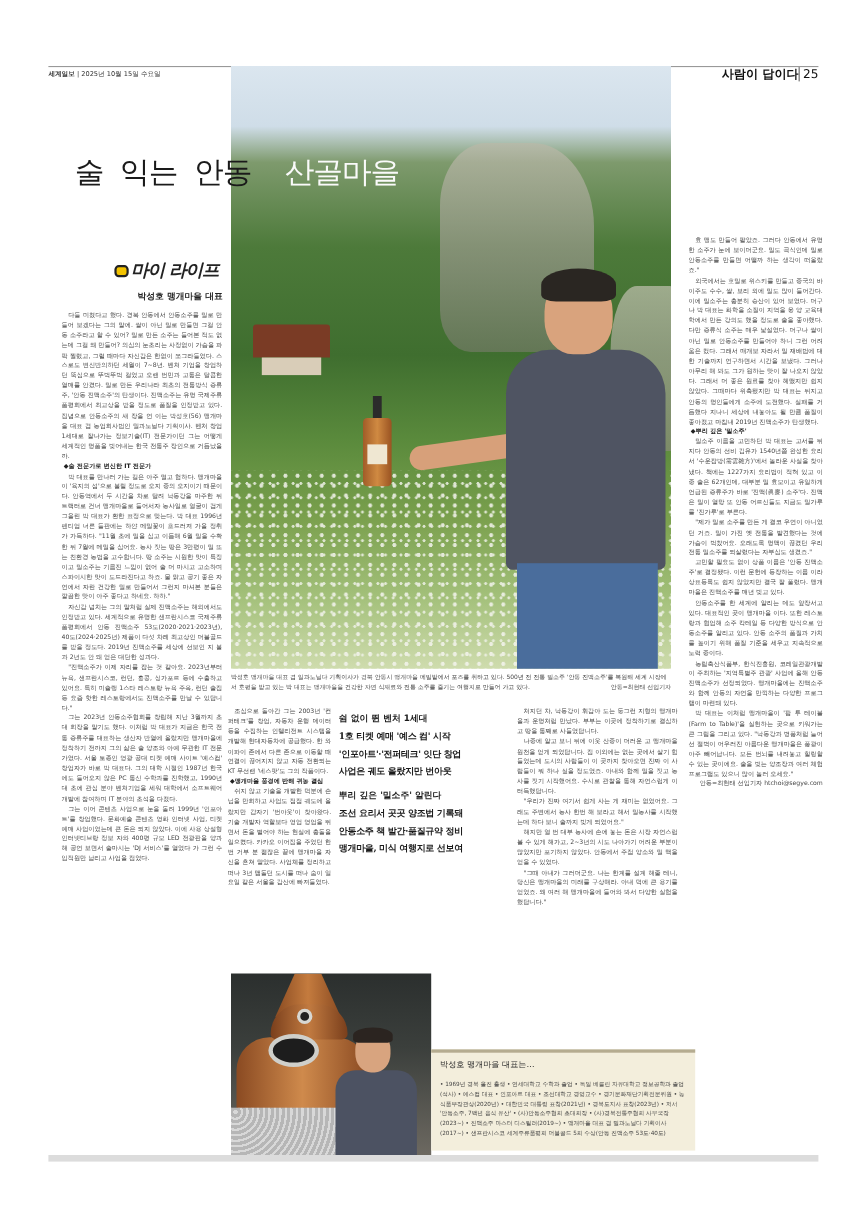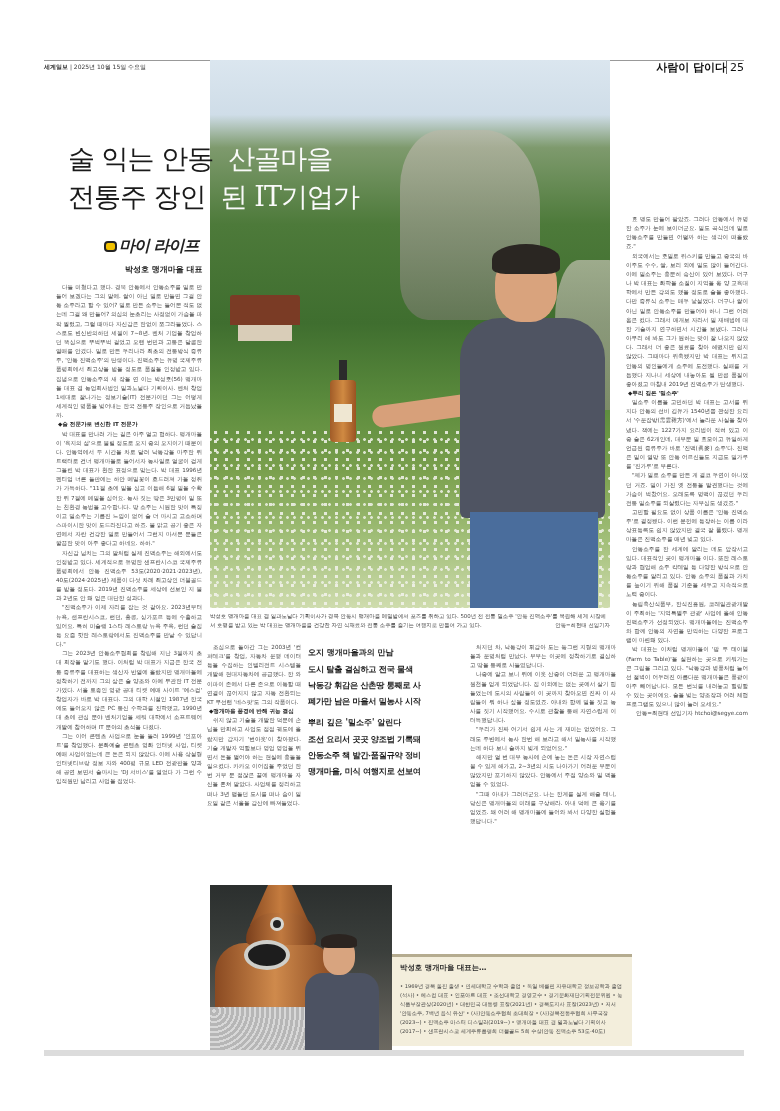--- a/index.html
+++ b/index.html
@@ -31,21 +31,21 @@
   .person .shirt { position: absolute; left: 10px; top: 68px; width: 145px; height: 200px; background: #4f5462; border-radius: 40px 40px 6px 6px; }
   .person .arm { position: absolute; left: -78px; top: 150px; width: 100px; height: 22px; background: #d7a07a; border-radius: 12px; transform: rotate(-8deg); }
   .person .jeans { position: absolute; left: 20px; top: 262px; width: 128px; height: 100px; background: #4a6d9c; }
   .bottle { position: absolute; left: 120px; top: 300px; width: 26px; height: 82px; }
   .bottle .neck { position: absolute; left: 9px; top: 0; width: 8px; height: 22px; background: #2b2b2b; }
   .bottle .body { position: absolute; left: 0; top: 20px; width: 26px; height: 62px; background: linear-gradient(90deg, #a15c28, #d08a42, #9a5322); border-radius: 4px; }
   .bottle .label { position: absolute; left: 4px; top: 44px; width: 18px; height: 18px; background: #efe7d2; }
 
   
   .headline { position: absolute; left: 68px; top: 140px; font-family: "DejaVu Serif", serif; font-size: 27px; line-height: 38px; color: #1a1a1a; letter-spacing: -1px; z-index: 3; }
-  .headline .line { display: block; white-space: nowrap; }
+  .headline .line { display: block; white-space: nowrap; font-family: Liberation Mono, monospace; }
   .headline .w-on { color: #fafafa; }
 
   .kicker { position: absolute; left: 68px; top: 236px; font-size: 16px; font-weight: bold; color: #222; font-family: "DejaVu Serif", serif; font-style: italic; letter-spacing: -1px; padding-left: 36px; }
   .kicker .mark { display: inline-block; width: 13px; height: 11px; background: #f2c200; border: 2px solid #222; border-radius: 4px; vertical-align: -1px; margin-right: 2px; }
   .byline { position: absolute; left: 125px; top: 264px; font-size: 8px; font-weight: bold; color: #222; }
 
   
   .col { position: absolute; font-size: 5.6px; line-height: 9.15px; color: #444; text-align: justify; overflow: hidden; }
   .col p { text-indent: 6px; }
   .col .sub { font-weight: bold; color: #222; text-indent: 2px; }
@@ -72,21 +72,21 @@
   .still-body { position: absolute; left: 5px; top: 58px; width: 120px; height: 70px; background: linear-gradient(90deg, #8a4a22, #cf8a4c 50%, #8a4a22); border-radius: 30px 30px 0 0; }
   .still-lid { position: absolute; left: 34px; top: 55px; width: 46px; height: 30px; border-radius: 50%; background: #1d1d1d; border: 4px solid #cfcfca; }
   .still-base { position: absolute; left: 0; top: 122px; width: 120px; height: 46px; background: repeating-radial-gradient(circle at 4px 4px, #d8d8d8 0 2px, #b6b6b6 2px 5px); }
   .p2-person { position: absolute; left: 95px; top: 52px; width: 80px; height: 120px; }
   .p2-person .head { position: absolute; left: 18px; top: 0; width: 32px; height: 38px; background: #d8a47f; border-radius: 45%; }
   .p2-person .hair { position: absolute; left: 16px; top: -3px; width: 36px; height: 14px; background: #2b2420; border-radius: 50% 50% 20% 20%; }
   .p2-person .shirt { position: absolute; left: 0; top: 36px; width: 74px; height: 86px; background: #4c5262; border-radius: 18px 18px 0 0; }
 
   
   .infobox { position: absolute; left: 392px; top: 954px; width: 240px; height: 92px; background: #f3eedc; border-top: 3px solid #b5ac90; padding: 6px 8px; }
-  .infobox .ttl { font-size: 7.4px; font-weight: bold; color: #2a2a2a; margin-bottom: 9px; }
+  .infobox .ttl { font-size: 7.4px; font-weight: normal; color: #2a2a2a; margin-bottom: 9px; }
   .infobox .txt { font-size: 5.2px; line-height: 9px; color: #444; }
 
   .bottom-rule { position: absolute; left: 44px; top: 1050px; width: 700px; height: 6px; background: #dcdcdc; }
 </style>
 </head>
 <body>
 
 <div class="page">
 
   <div class="masthead">
@@ -112,21 +112,20 @@
     </div>
     <div class="bottle">
       <div class="neck"></div>
       <div class="body"></div>
       <div class="label"></div>
     </div>
   </div>
 
   <div class="headline">
     <span class="line"><span>술 익는 안동</span>&nbsp;&nbsp;<span class="w-on">산골마을</span></span>
-    <span class="line"><span>전통주 장인</span>&nbsp;&nbsp;<span class="w-on">된 IT기업가</span></span>
   </div>
 
   <div class="kicker"><span class="mark"></span><span>마이 라이프</span></div>
   <div class="byline">박성호 맹개마을 대표</div>
 
   <div class="col c1" id="col1">
       <p>다들 미쳤다고 했다. 경북 안동에서 안동소주를 밀로 만들어 보겠다는 그의 말에. 쌀이 아닌 밀로 만들면 그걸 안동 소주라고 할 수 있어? 밀로 만든 소주는 들어본 적도 없는데 그걸 왜 만들어? 의심의 눈초리는 사정없이 가슴을 파팍 찔렀고, 그럴 때마다 자신감은 한없이 쪼그라들었다. 스스로도 변신반의하던 세월이 7~8년. 벤처 기업을 창업하던 뚝심으로 뚜벅뚜벅 걸었고 오랜 번민과 고통은 달콤한 열매를 안겼다. 밀로 만든 우리나라 최초의 전통방식 증류주, '안동 진맥소주'의 탄생이다. 진맥소주는 유명 국제주류품평회에서 최고상을 받을 정도로 품질을 인정받고 있다. 집념으로 안동소주의 새 장을 연 이는 박성호(56) 맹개마을 대표 겸 농업회사법인 밀과노닐다 기획이사. 벤처 창업 1세대로 잘나가는 정보기술(IT) 전문가이던 그는 어떻게 세계적인 명품을 빚어내는 한국 전통주 장인으로 거듭났을까.</p>
       <p class="sub">◆술 전문가로 변신한 IT 전문가</p>
       <p>박 대표를 만나러 가는 길은 아주 멀고 험하다. 맹개마을이 '육지의 섬'으로 불릴 정도로 오지 중의 오지이기 때문이다. 안동역에서 두 시간을 차로 달려 낙동강을 마주한 뒤 트랙터로 건너 맹개마을로 들어서자 농사일로 얼굴이 검게 그을린 박 대표가 환한 표정으로 맞는다. 박 대표 1996년 펜티엄 너른 들판에는 하얀 메밀꽃이 흐드러져 가을 정취가 가득하다. "11월 초에 밀을 심고 이듬해 6월 밀을 수확한 뒤 7월에 메밀을 심어요. 농사 짓는 땅은 3만평이 밀 또는 친환경 농법을 고수합니다. 땅 소주는 시원한 맛이 특징이고 밀소주는 기름진 느낌이 없어 술 더 마시고 고소하며 스파이시한 맛이 도드라진다고 하죠. 물 맑고 공기 좋은 자연에서 자란 건강한 밀로 만들어서 그런지 마셔본 분들은 깔끔한 맛이 아주 좋다고 하네요. 하하."</p>
       <p>자신감 넘치는 그의 말처럼 실제 진맥소주는 해외에서도 인정받고 있다. 세계적으로 유명한 샌프란시스코 국제주류품평회에서 안동 진맥소주 53도(2020·2021·2023년), 40도(2024·2025년) 제품이 다섯 차례 최고상인 더블골드를 받을 정도다. 2019년 진맥소주를 세상에 선보인 지 불과 2년도 안 돼 얻은 대단한 성과다.</p>
@@ -159,24 +158,24 @@
       <p style="text-align: right; text-indent: 0px;">안동=최현태 선임기자 htchoi@segye.com</p>
     </div>
 
   <div class="caption">
     <span>박성호 맹개마을 대표 겸 일과노닐다 기획이사가 경북 안동시 맹개마을 메밀밭에서 포즈를 취하고 있다. 500년 전 전통 밀소주 '안동 진맥소주'를 복원해 세계 시장에서 호평을 받고 있는 박 대표는 맹개마을을 건강한 자연 식재료와 전통 소주를 즐기는 여행지로 만들어 가고 있다.</span>
     <span class="credit">안동=최현태 선임기자</span>
   </div>
 
   <div class="subheads" id="subheads">
       <div class="grp">
-        <div class="lead">오지 맹개마을과의 만남</div>
-        <div class="ln">도시 탈출 결심하고 전국 물색</div>
-        <div class="ln">낙동강 휘감은 산촌땅 통째로 사</div>
-        <div class="ln">폐가만 남은 마을서 밀농사 시작</div>
+        <div class="lead">쉼 없이 뛴 벤처 1세대</div>
+        <div class="ln">1호 티켓 예매 '예스 컴' 시작</div>
+        <div class="ln">'인포아트'·'전퍼테크' 잇단 창업</div>
+        <div class="ln">사업은 궤도 올랐지만 번아웃</div>
       </div>
       <div class="grp">
         <div class="lead">뿌리 깊은 '밀소주' 알린다</div>
         <div class="ln">조선 요리서 곳곳 양조법 기록돼</div>
         <div class="ln">안동소주 책 발간·품질규약 정비</div>
         <div class="ln">맹개마을, 미식 여행지로 선보여</div>
       </div>
     </div>
 
   <div class="photo2">

